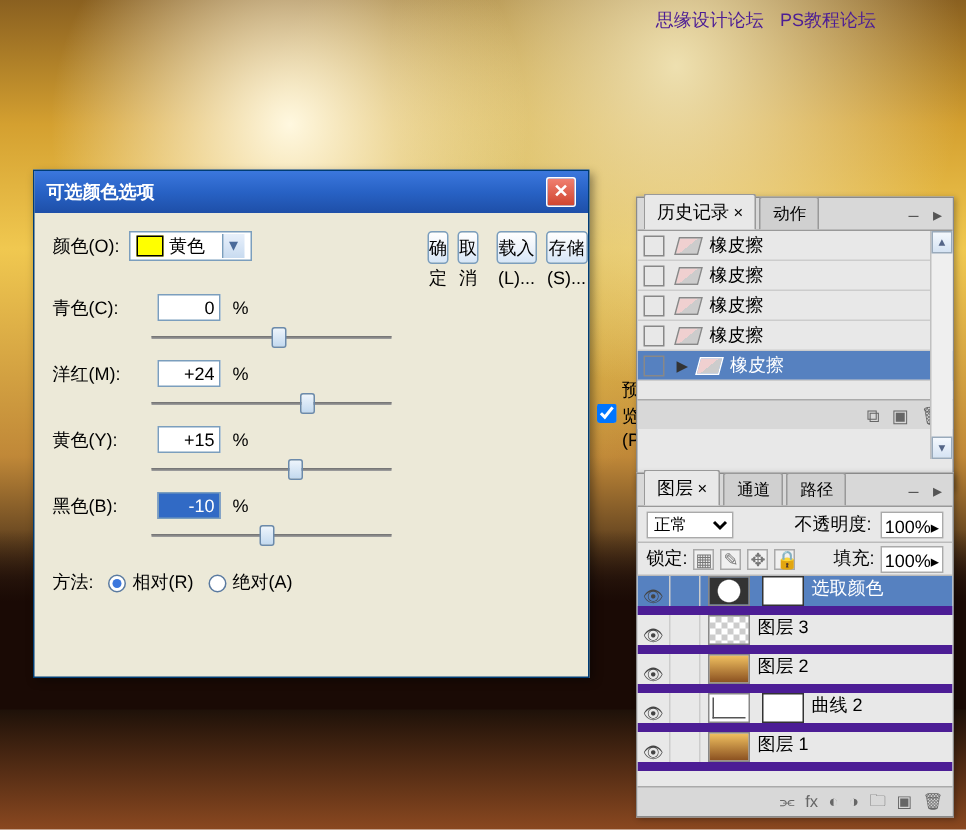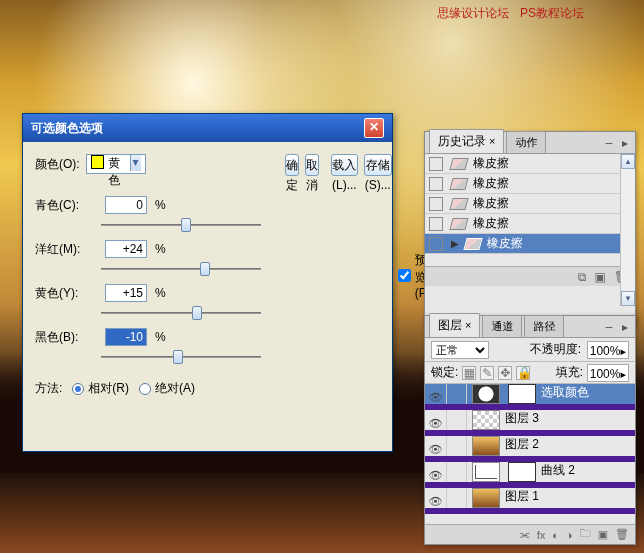--- a/index.html
+++ b/index.html
@@ -1,34 +1,34 @@
 <!DOCTYPE html>
 <html><head>
 <meta charset="utf-8">
 <style>
 *{box-sizing:border-box;margin:0;padding:0;font-family:"Microsoft YaHei",SimSun,sans-serif;font-size:12px}
 body{width:644px;height:553px;background:linear-gradient(180deg,#8a6020 0%,#d4a030 15%,#f0c850 30%,#c08838 55%,#3a2515 70%,#1a0f08 85%,#8a4820 100%);position:relative;overflow:hidden}
 .bg-clouds{position:absolute;inset:0;background:radial-gradient(ellipse at 30% 15%,#fff8e0 0%,transparent 25%),radial-gradient(ellipse at 70% 8%,#eee0b0 0%,transparent 30%),radial-gradient(ellipse at 50% 25%,#d8b850 0%,transparent 35%)}
 .mountains{position:absolute;bottom:80px;left:0;right:0;height:120px;background:linear-gradient(180deg,transparent 0%,#1a0a05 40%)}
 .watermark{position:absolute;bottom:10px;right:15px;color:#fff;font-size:24px;font-weight:bold;font-style:italic;text-shadow:1px 1px 2px #000}
-.watermark2{position:absolute;top:5px;right:60px;color:#b91c1c;font-size:13px}
+.watermark2{position:absolute;top:5px;right:60px;color:#4c1d95;font-size:13px}
 
 .xp-dialog{position:absolute;left:22px;top:113px;width:371px;height:339px;background:#ece9d8;border:1px solid #003c74;box-shadow:2px 2px 6px rgba(0,0,0,.4)}
 .xp-title{height:28px;background:linear-gradient(180deg,#3b77dd 0%,#2862c5 50%,#1e4fa8 100%);color:#fff;font-weight:bold;font-size:13px;padding:5px 8px;display:flex;justify-content:space-between;align-items:center}
 .xp-close{width:20px;height:20px;background:linear-gradient(180deg,#f08070 0%,#d04530 100%);border:1px solid #fff;color:#fff;text-align:center;line-height:17px;font-weight:bold;cursor:pointer;border-radius:2px}
 .xp-body{padding:12px;display:flex;gap:10px}
 .xp-left{flex:1}
 .xp-right{width:95px;display:flex;flex-direction:row;gap:6px}
 .xp-btn{height:22px;border:1px solid #7b9ebd;background:linear-gradient(180deg,#fff 0%,#eef3fa 50%,#d6e6f7 100%);border-radius:3px;cursor:pointer;text-align:center;line-height:20px}
 .preview-row{display:flex;align-items:center;gap:4px;margin-top:0}
 .preview-row input{width:13px;height:13px}
 
 .color-row{display:flex;align-items:center;gap:6px;margin-bottom:22px}
 .color-swatch{width:18px;height:14px;background:#ffff00;border:1px solid #000;display:inline-block}
-.color-select{width:60px;height:20px;border:1px solid #7b9ebd;background:#fff;display:flex;align-items:flex-start;padding:0 4px;gap:4px}
+.color-select{width:82px;height:20px;border:1px solid #7b9ebd;background:#fff;display:flex;align-items:center;padding:0 4px;gap:4px}
 .dd-arrow{margin-left:auto;width:15px;height:16px;background:linear-gradient(180deg,#e8f0fb,#c8dbf0);border-left:1px solid #7b9ebd;text-align:center;line-height:14px;color:#4a6a9a}
 
 .slider-group{margin-bottom:6px}
 .slider-row{display:flex;align-items:center;gap:8px;margin-bottom:2px}
 .slider-label{width:62px}
 .slider-input{width:42px;height:18px;border:1px solid #7b9ebd;text-align:right;padding:0 3px;background:#fff}
 .slider-input.focused{background:#316ac5;color:#fff}
 .slider-pct{width:14px}
 .slider-track{height:18px;position:relative;margin:0 4px 0 66px;width:160px}
 .slider-rail{position:absolute;top:8px;left:0;right:0;height:2px;background:#999;border-top:1px solid #777}

